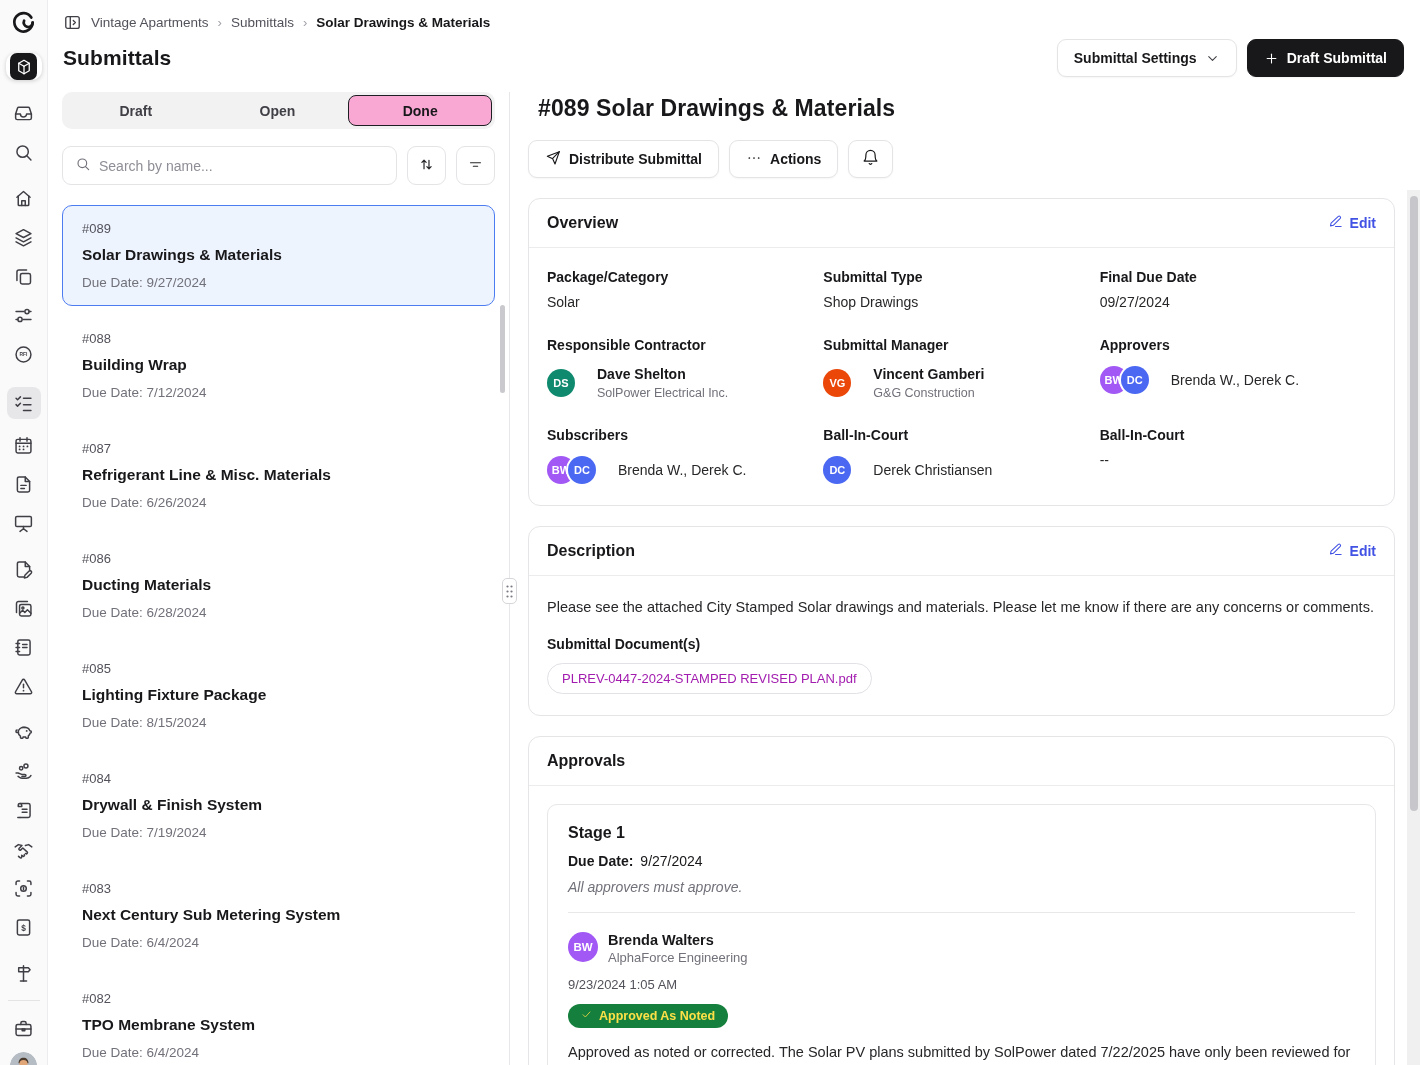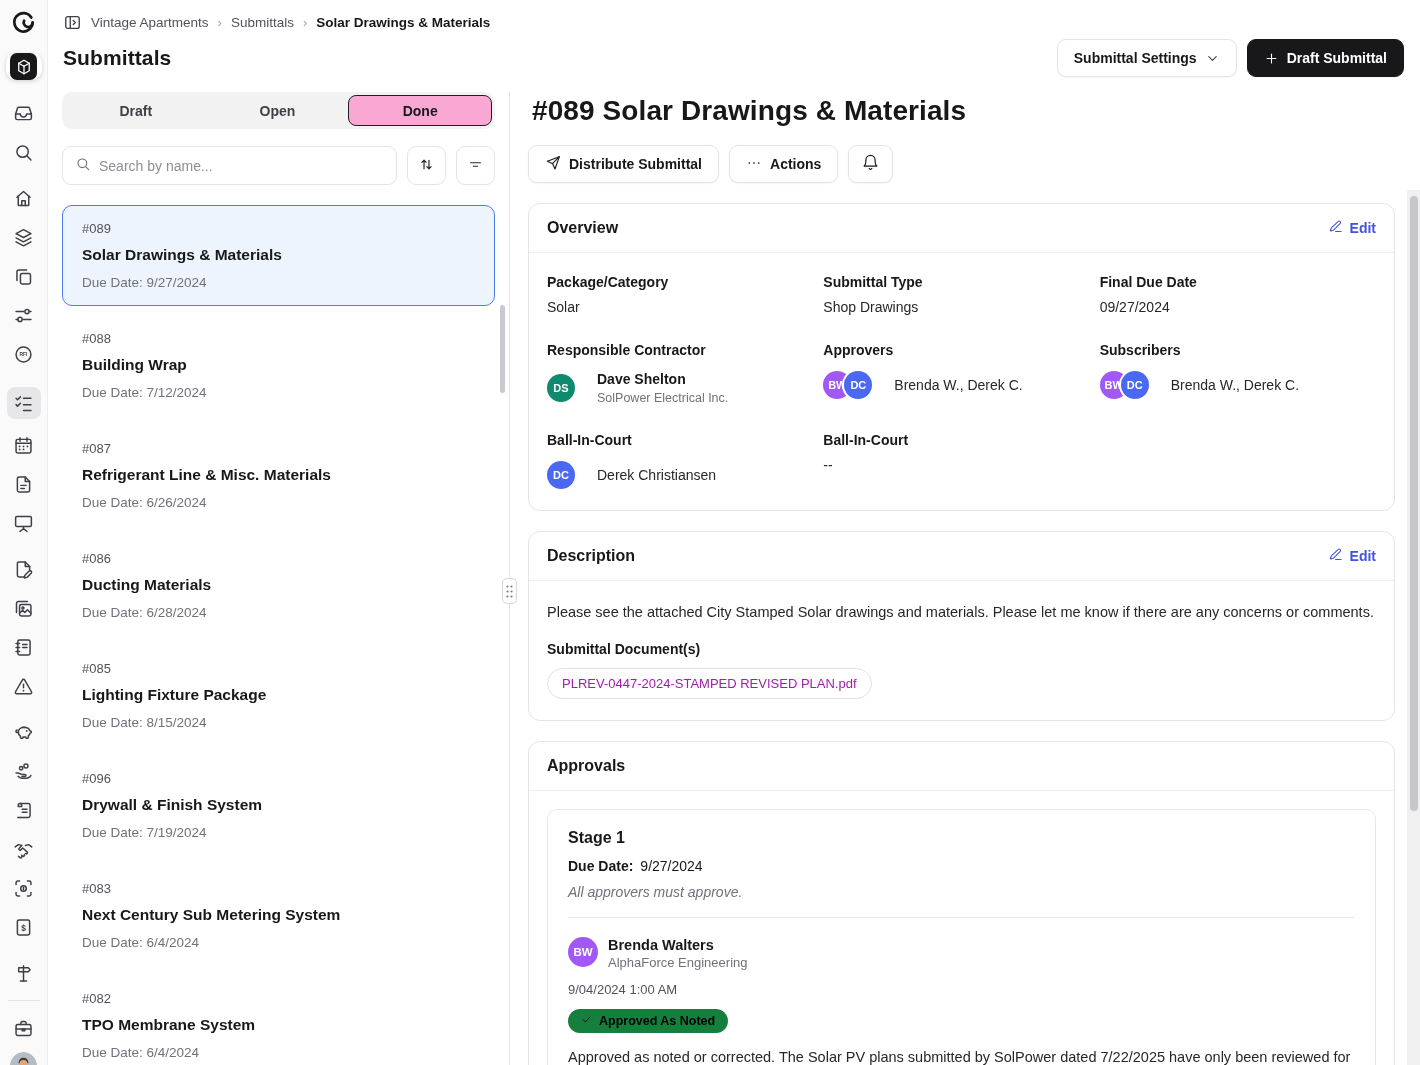--- a/index.html
+++ b/index.html
@@ -64,21 +64,21 @@
   .sub-item.selected { background:#eef4fe; border-color:#4d7cf0; }
   .sub-num { font-size:13px; color:#52525b; font-weight:500; }
   .sub-title { font-size:15.5px; font-weight:700; color:#18181b; margin-top:10px; }
   .sub-due { font-size:13.5px; color:#71717a; margin-top:11px; }
   .list-scrollthumb { position:absolute; right:4px; top:213px; width:5px; height:88px; background:#c9c9ce; border-radius:3px; cursor:pointer; }
   .divider-grip { position:absolute; right:-8px; top:486px; width:15px; height:26px; background:#fff;
          border:1px solid #d6d6da; border-radius:5px; z-index:5; display:flex; align-items:center; justify-content:center; cursor:col-resize; }
 
   
   .main-panel { flex:1; padding:0 25px 0 18px; min-width:0; }
-  .detail-title { font-size:28px; font-weight:700; margin:3px 4px 0; letter-spacing:.1px; }
+  .detail-title { font-size:23px; font-weight:700; margin:3px 10px 0; letter-spacing:.1px; }
   .actionrow { display:flex; gap:10px; margin-top:18px; }
   .card { border:1px solid #e5e5e8; border-radius:12px; background:#fff; margin-top:20px; }
   .card-header { display:flex; align-items:center; justify-content:space-between;
          padding:15px 18px; border-bottom:1px solid #ececef; }
   .card-title { font-size:16px; font-weight:700; }
   .edit-link { display:inline-flex; align-items:center; gap:7px; border:none; background:none;
          font-family:inherit; font-size:14px; font-weight:700; color:#4152e4; cursor:pointer; }
   .card-body { padding:21px 18px; }
 
   .ov-grid { display:grid; grid-template-columns:1fr 1fr 1fr; row-gap:27px; }
@@ -102,21 +102,21 @@
   .stage-title { font-size:16px; font-weight:700; }
   .stage-due { font-size:14px; margin-top:11px; }
   .stage-due .lab { font-weight:700; margin-right:7px; }
   .stage-rule { font-size:14px; color:#71717a; font-style:italic; margin-top:10px; }
   .stage-hr { border:none; border-top:1px solid #e8e8ea; margin:17px 0 19px; }
   .appr-head { display:flex; gap:10px; }
   .appr-avatar { width:30px; height:30px; font-size:11.5px; }
   .appr-name { font-size:14.5px; font-weight:700; }
   .appr-co { font-size:13px; color:#71717a; margin-top:2px; }
   .appr-time { font-size:13px; color:#52525b; margin-top:12px; }
-  .badge { display:inline-flex; align-items:center; gap:7px; background:#15803d; color:#000000;
+  .badge { display:inline-flex; align-items:center; gap:7px; background:#15803d; color:#fde047;
          border-radius:999px; padding:5px 13px; font-size:12.5px; font-weight:700; margin-top:12px; }
   .appr-comment { font-size:14.5px; color:#27272a; line-height:1.55; margin-top:13px; }
 
   .main-scrolltrack { position:absolute; right:0; top:190px; bottom:0; width:13px; background:#f0f0f1; }
   .main-scrollthumb { position:absolute; top:6px; left:2.5px; width:8px; height:615px; background:#c7c7cb; border-radius:4px; cursor:pointer; }
 </style>
 </head>
 <body>
 
 <div class="app">
@@ -432,21 +432,21 @@
               <div class="sub-num">#086</div>
               <div class="sub-title">Ducting Materials</div>
               <div class="sub-due">Due Date: 6/28/2024</div>
             </div>
             <div class="sub-item">
               <div class="sub-num">#085</div>
               <div class="sub-title">Lighting Fixture Package</div>
               <div class="sub-due">Due Date: 8/15/2024</div>
             </div>
             <div class="sub-item">
-              <div class="sub-num">#096</div>
+              <div class="sub-num">#084</div>
               <div class="sub-title">Drywall &amp; Finish System</div>
               <div class="sub-due">Due Date: 7/19/2024</div>
             </div>
             <div class="sub-item">
               <div class="sub-num">#083</div>
               <div class="sub-title">Next Century Sub Metering System</div>
               <div class="sub-due">Due Date: 6/4/2024</div>
             </div>
             <div class="sub-item">
               <div class="sub-num">#082</div>
@@ -528,20 +528,34 @@
                         <span>DS</span>
                       </div>
                     </div>
                     <div>
                       <div class="p-name">Dave Shelton</div>
                       <div class="p-sub">SolPower Electrical Inc.</div>
                     </div>
                   </div>
                 </div>
                 <div>
+                  <div class="ov-label">Submittal Manager</div>
+                  <div class="person-row">
+                    <div class="avatar-group">
+                      <div class="avatar" style="background:#ea4709">
+                        <span>VG</span>
+                      </div>
+                    </div>
+                    <div>
+                      <div class="p-name">Vincent Gamberi</div>
+                      <div class="p-sub">G&amp;G Construction</div>
+                    </div>
+                  </div>
+                </div>
+                <div>
                   <div class="ov-label">Approvers</div>
                   <div class="person-row">
                     <div class="avatar-group">
                       <div class="avatar" style="background:#a158f5">
                         <span>BW</span>
                       </div>
                       <div class="avatar" style="background:#4a68f2">
                         <span>DC</span>
                       </div>
                     </div>
@@ -613,21 +627,21 @@
               <hr class="stage-hr">
               <div class="appr-head">
                 <div class="avatar appr-avatar" id="apprAvatar" style="background: rgb(161, 88, 245);">
                     <span>BW</span>
                   </div>
                 <div>
                   <div class="appr-name">Brenda Walters</div>
                   <div class="appr-co">AlphaForce Engineering</div>
                 </div>
               </div>
-              <div class="appr-time">9/04/2024 1:00 AM</div>
+              <div class="appr-time">9/23/2024 1:05 AM</div>
               <div class="badge">
                 <span id="checkIcon"><svg viewBox="0 0 24 24" width="11" height="11" fill="none" stroke="currentColor" stroke-width="1.7" stroke-linecap="round" stroke-linejoin="round" font-family="Liberation Sans, sans-serif">
                       <path d="m4.5 12.5 5 5 10-11"></path>
                     </svg></span>
                 <span>Approved As Noted</span>
               </div>
               <p class="appr-comment">Approved as noted or corrected. The Solar PV plans submitted by SolPower dated 7/22/2025 have only been reviewed for the point of interconnection with the Electrical Plans. We take no exception to the substitution of a 3-phase, 70A Solar PV POC disconnect breaker in Panel HP.</p>
               
             </div>
           </div>

